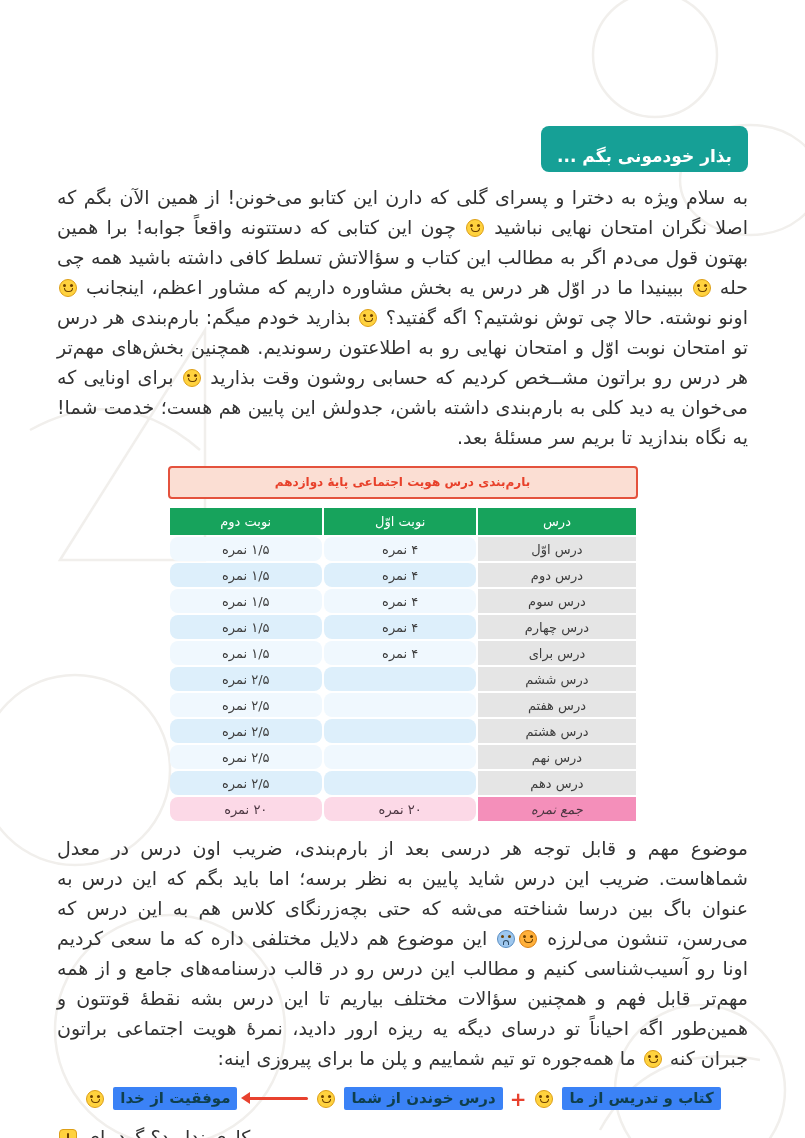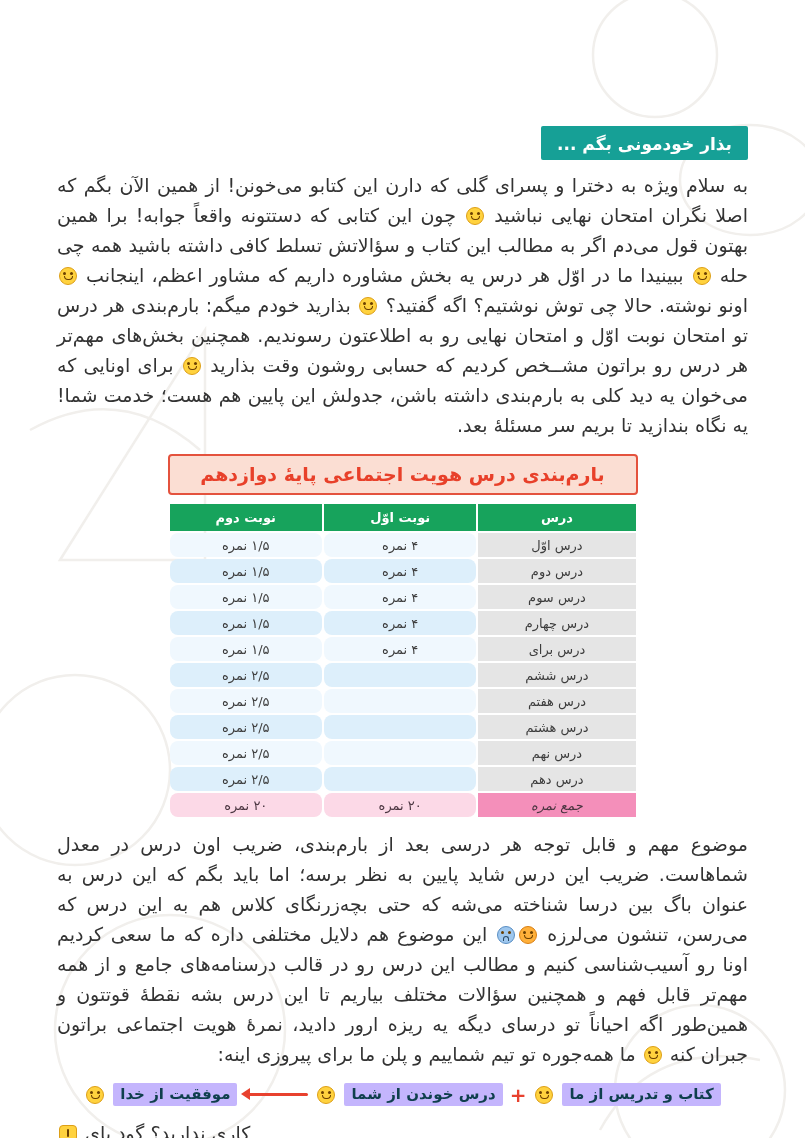--- a/index.html
+++ b/index.html
@@ -6,58 +6,58 @@
   body{
     width:805px;height:1138px;background:#ffffff;overflow:hidden;
     font-family:"DejaVu Sans",sans-serif;color:#333;position:relative;
   }
   .watermark{position:absolute;inset:0;z-index:0;pointer-events:none;}
   .content{position:relative;z-index:1;padding:0 57px;direction:rtl;}
 
   .heading-row{margin-top:126px;display:flex;justify-content:flex-start;}
   .heading-bar{
     background:#16a096;color:#ffffff;font-weight:bold;font-size:17px;
-    padding:8px 16px 6px 16px;border-radius:2px;letter-spacing:0;
+    padding:20px 16px 6px 16px;border-radius:8px;letter-spacing:0;
   }
 
   p.body-text{
     font-size:19px;line-height:30px;text-align:justify;color:#333;
     margin:10px 0 0 0;
   }
   p.goodbye{margin-top:12px;text-align:left;}
 
   .table-section{width:470px;margin:14px auto 0 auto;}
   .table-title{
     background:#fbded3;border:2px solid #e4523d;border-radius:4px;
-    color:#e8402a;font-weight:bold;font-size:19px;text-align:center;
+    color:#e8402a;font-weight:bold;font-size:12px;text-align:center;
     padding:7px 4px 8px 4px;box-shadow:0 0 0 1px #fbded3 inset;
   }
   table.score-table{
     width:100%;border-collapse:separate;border-spacing:2px;
     margin-top:7px;font-size:13px;
   }
   table.score-table th{
-    background:#17a35c;color:#ffffff;font-weight:bold;height:25px;
+    background:#17a35c;color:#ffffff;font-weight:normal;height:25px;
     text-align:center;padding:1px 4px;
   }
   table.score-table td{
     height:22px;text-align:center;color:#3c3c3c;padding:1px 4px;
   }
   td.c-lesson{background:#e5e5e5;width:34%;}
   tr.r-odd td.c-val{background:#f0f8fe;}
   tr.r-even td.c-val{background:#ddeffb;}
   td.c-val{width:33%;border-radius:8px;}
   tr.total td.c-lesson{background:#f48fba;color:#4a3540;font-style:italic;}
   tr.total td.c-val{background:#fcd9e7;color:#4a3540;}
 
   .formula{
     margin-top:14px;display:flex;justify-content:center;align-items:center;
     gap:7px;direction:rtl;font-weight:bold;font-size:15px;color:#0f3f4d;
   }
-  .hl{background:#c4b5fd;padding:2px 7px 3px 7px;border-radius:2px;}
+  .hl{background:#3b82f6;padding:2px 7px 3px 7px;border-radius:2px;}
   .plus{color:#e8412e;font-size:20px;font-weight:bold;line-height:1;}
   .arrow{position:relative;width:64px;height:3px;background:#e8412e;border-radius:2px;}
   .arrow::before{
     content:"";position:absolute;left:-3px;top:-5px;
     border:6px solid transparent;border-right:9px solid #e8412e;border-left:none;
   }
 
   .emoji{
     display:inline-block;width:16px;height:16px;border-radius:50%;
     background:#ffd23e;border:1px solid #dd9f17;vertical-align:-3px;

